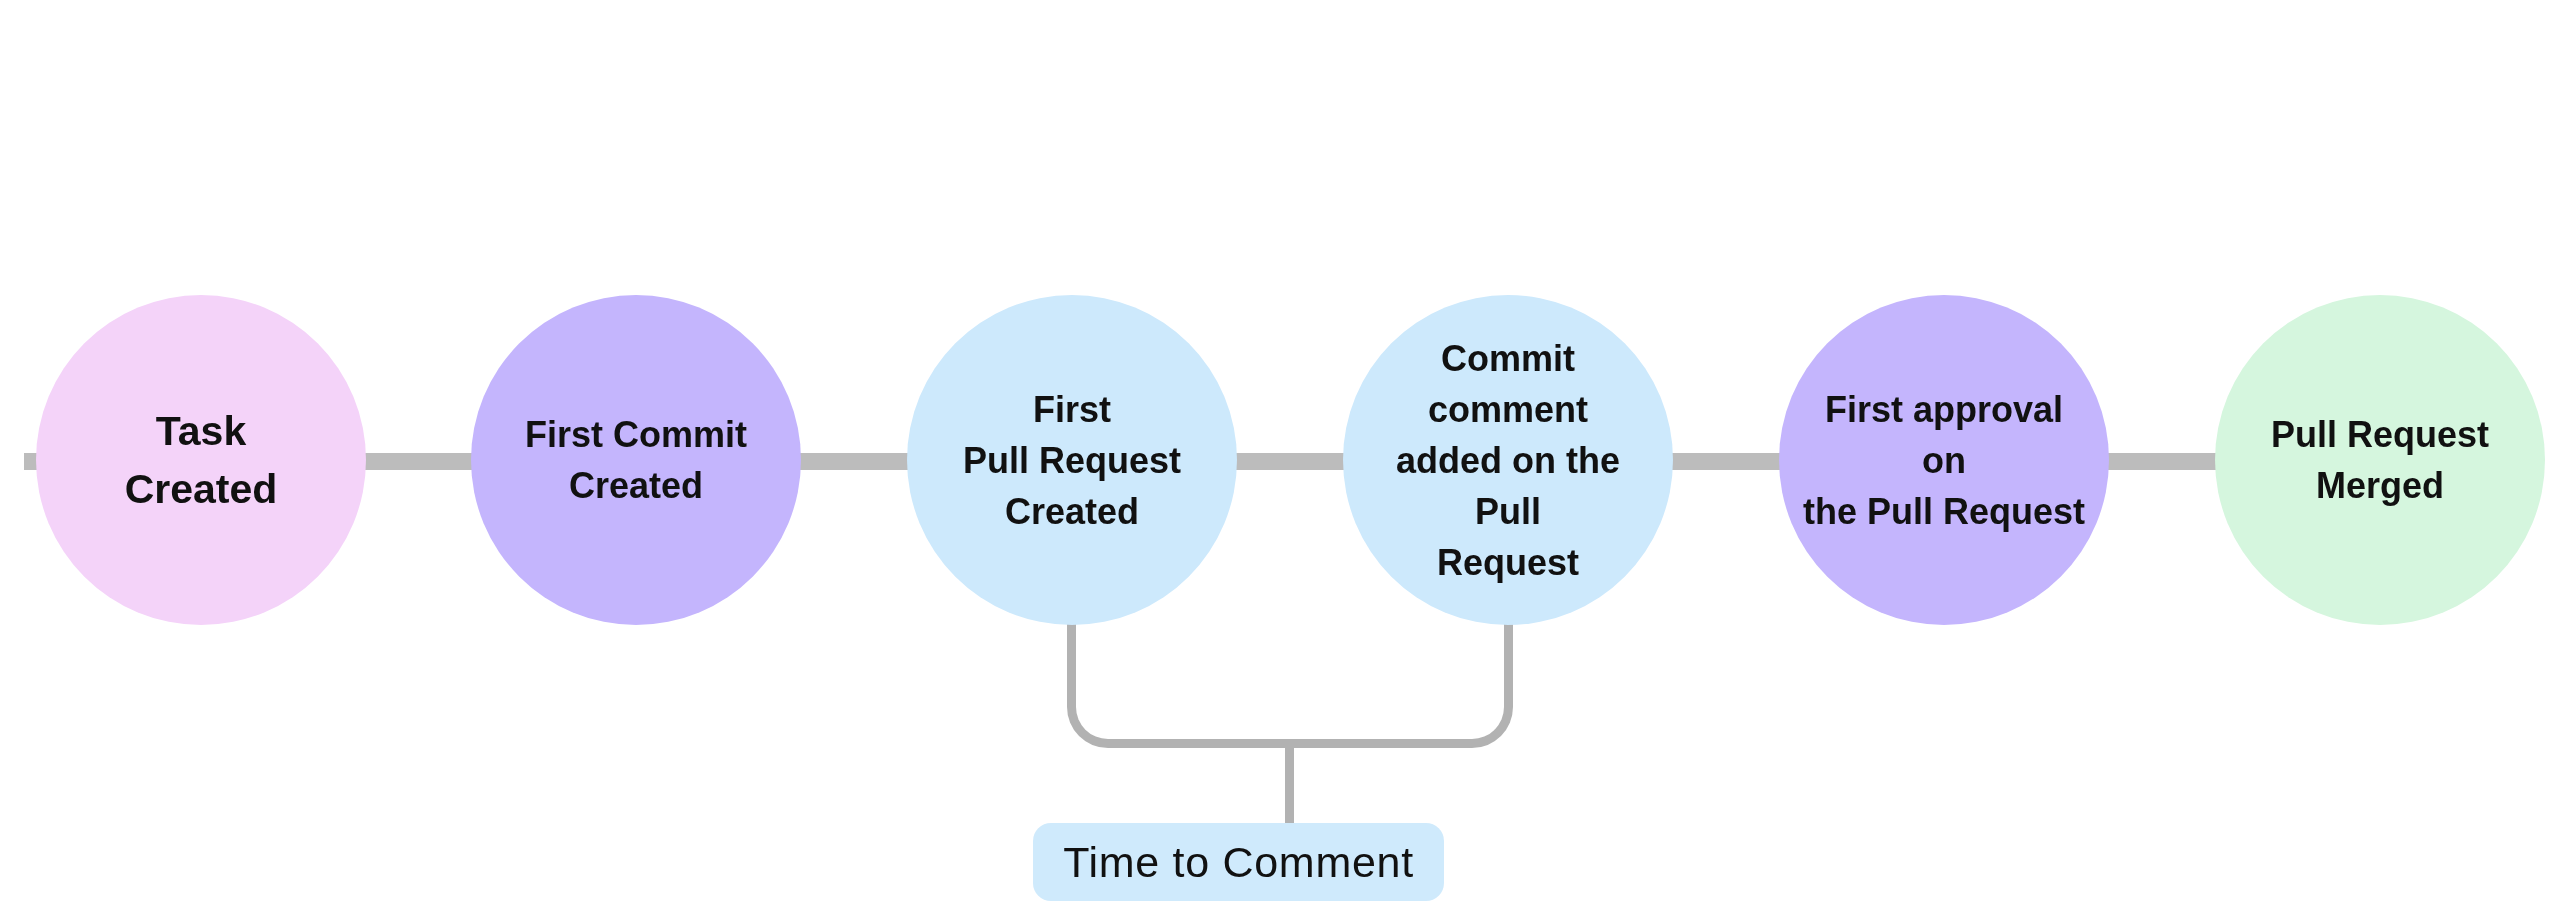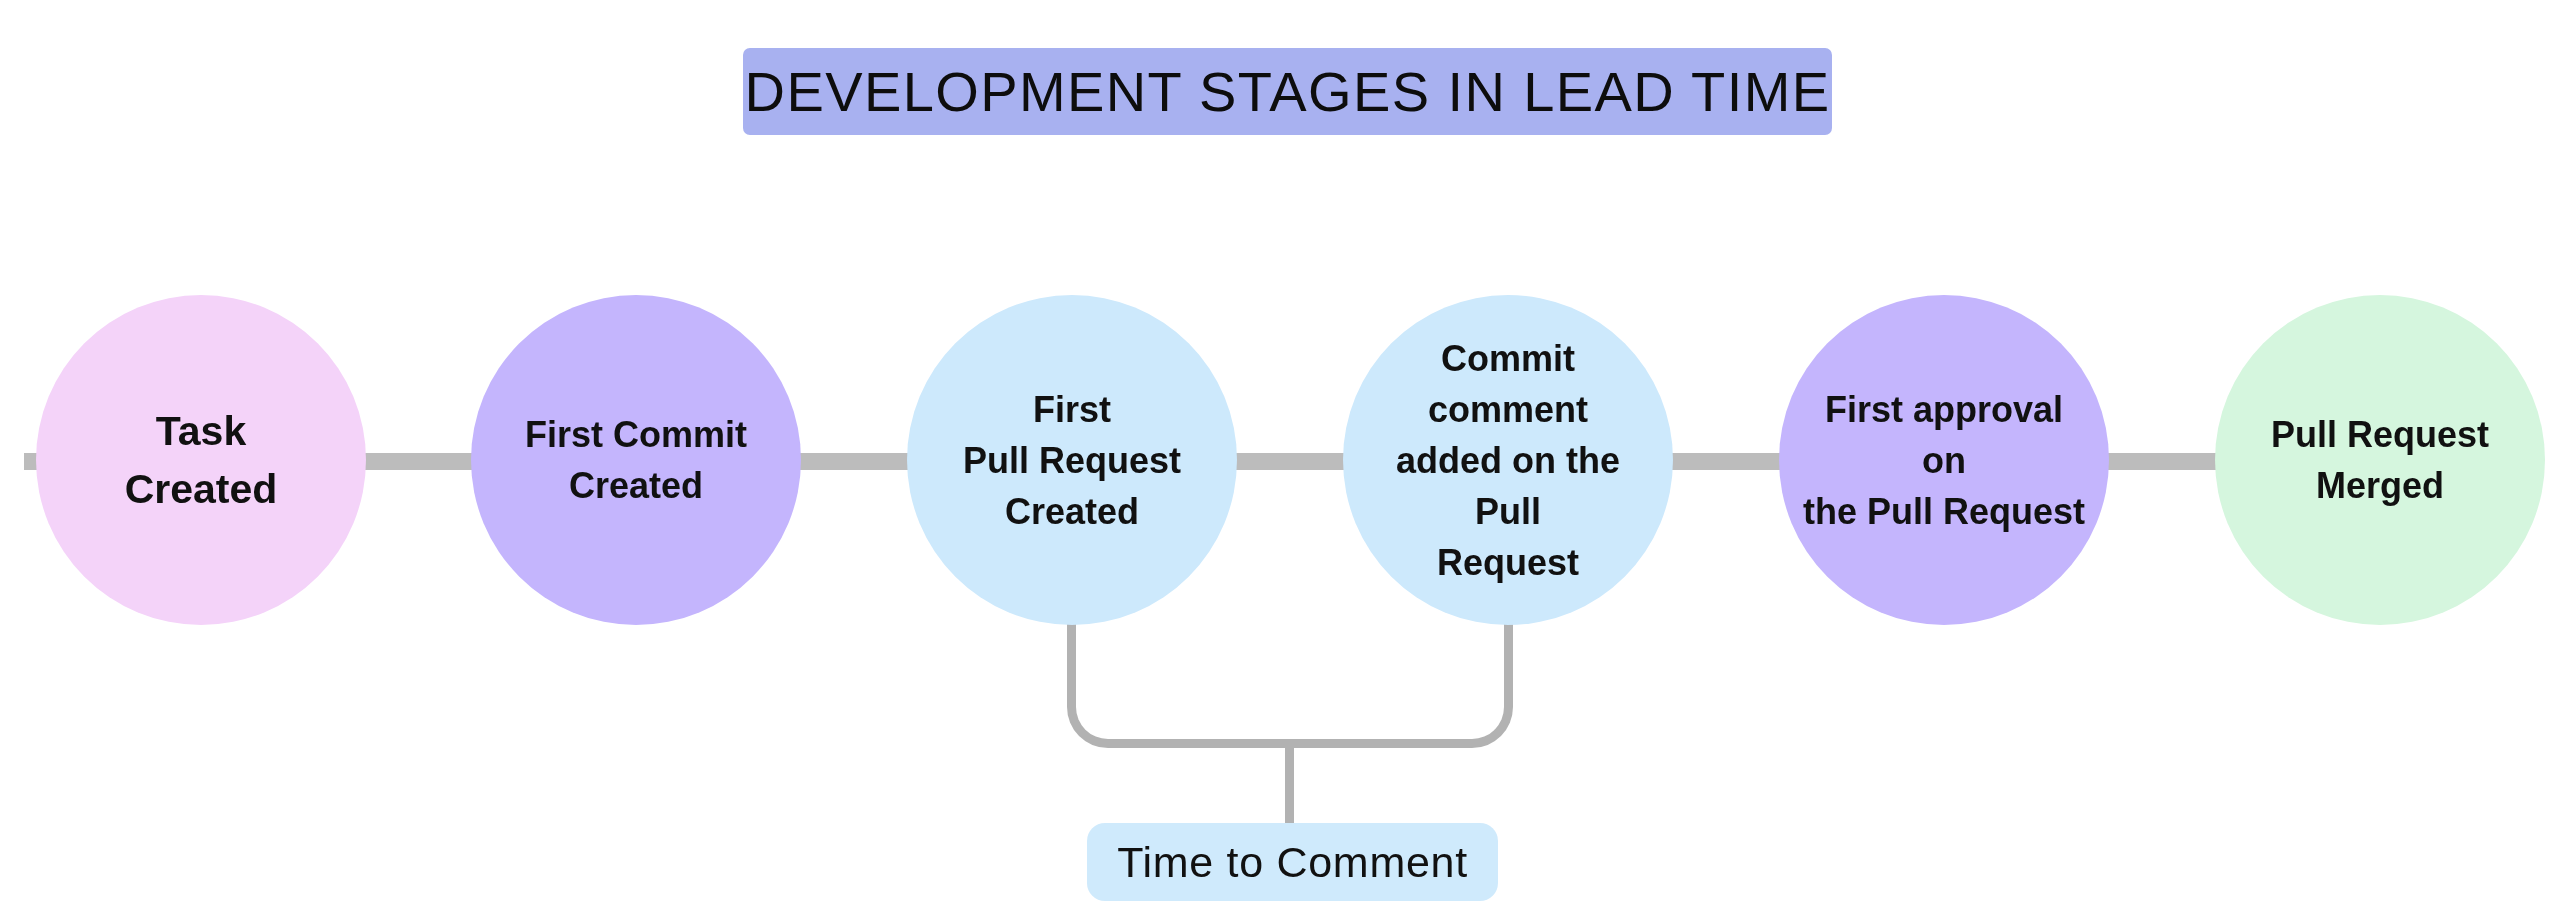--- a/index.html
+++ b/index.html
@@ -89,21 +89,21 @@
     position: absolute;
     left: 1285px;
     top: 746px;
     width: 9px;
     height: 78px;
     background: #b2b2b2;
     z-index: 0;
   }
   .annotation-box {
     position: absolute;
-    left: 1087px;
+    left: 1033px;
     top: 823px;
     width: 411px;
     height: 78px;
     border-radius: 18px;
     display: flex;
     align-items: center;
     justify-content: center;
     z-index: 2;
   }
   .annotation-box .annotation-text {
@@ -112,23 +112,20 @@
     letter-spacing: 0.7px;
     color: #111111;
     white-space: nowrap;
   }
 </style>
 </head>
 <body>
 
 <div class="canvas">
 
-  <div class="title-banner" style="background: rgb(168, 177, 240);">
-    <span class="title-text">DEVELOPMENT STAGES IN LEAD TIME</span>
-  </div>
 
   <div class="connector-line" style="background: rgb(188, 188, 188);"></div>
 
   <div class="bracket"></div>
   <div class="bracket-stem"></div>
 
   <div class="stage-circle stage-0" style="background: rgb(244, 211, 249);">
     <span class="stage-label">Task
 Created</span>
   </div>

